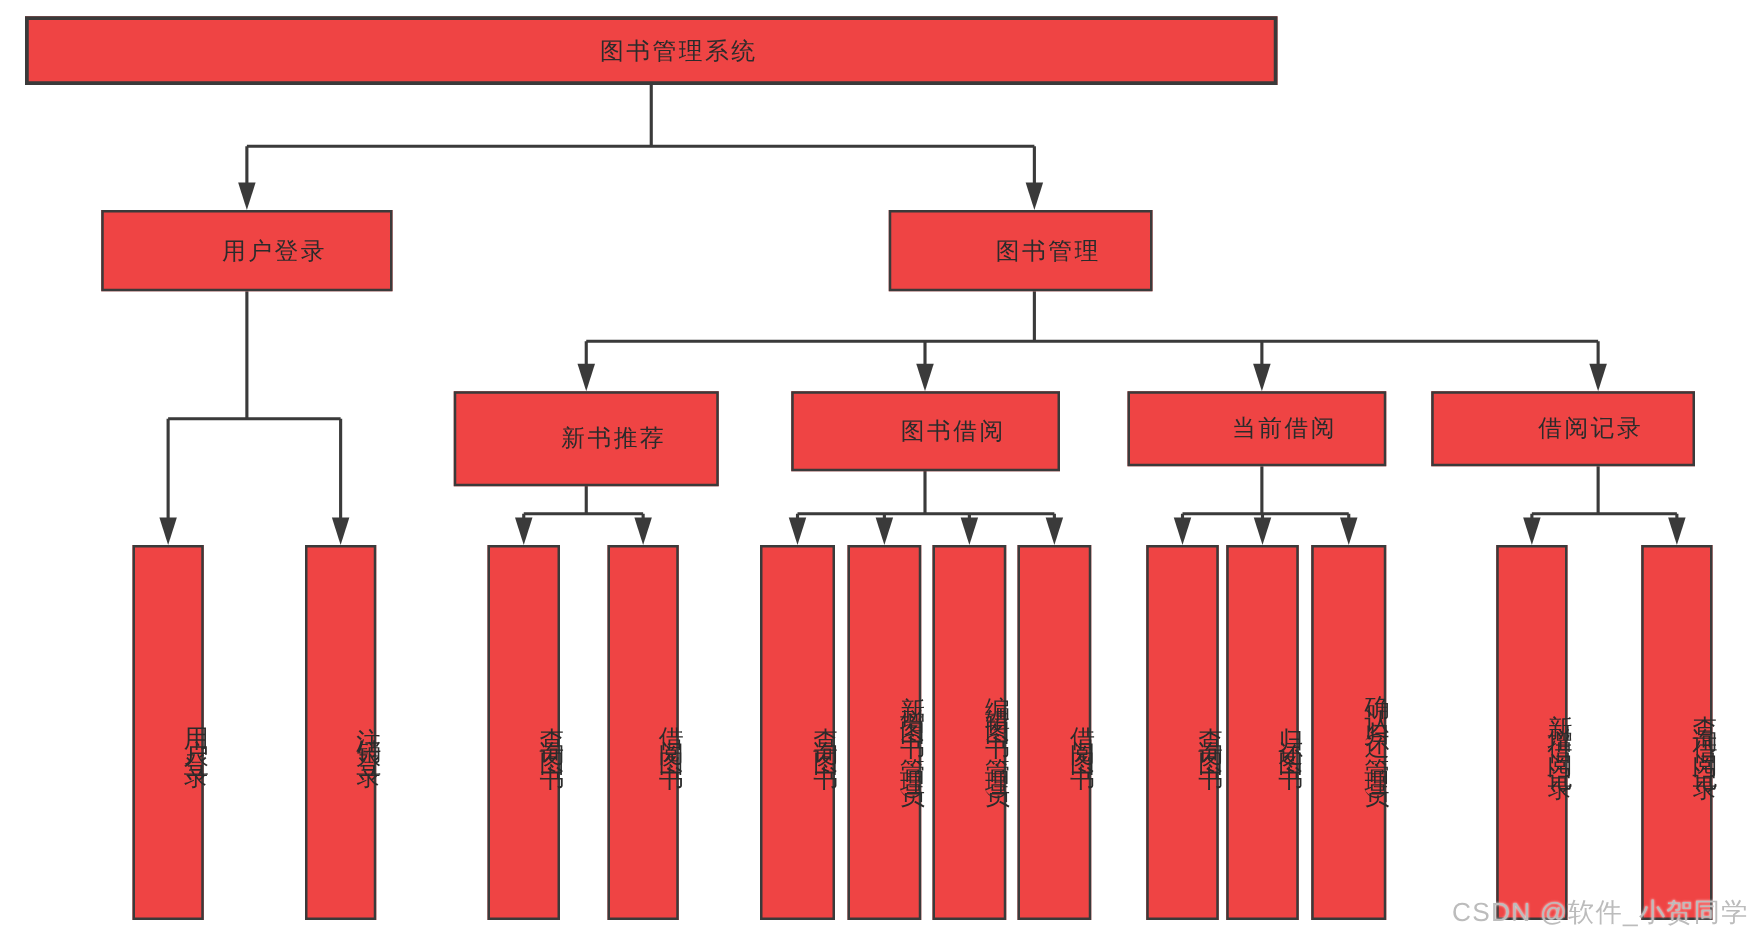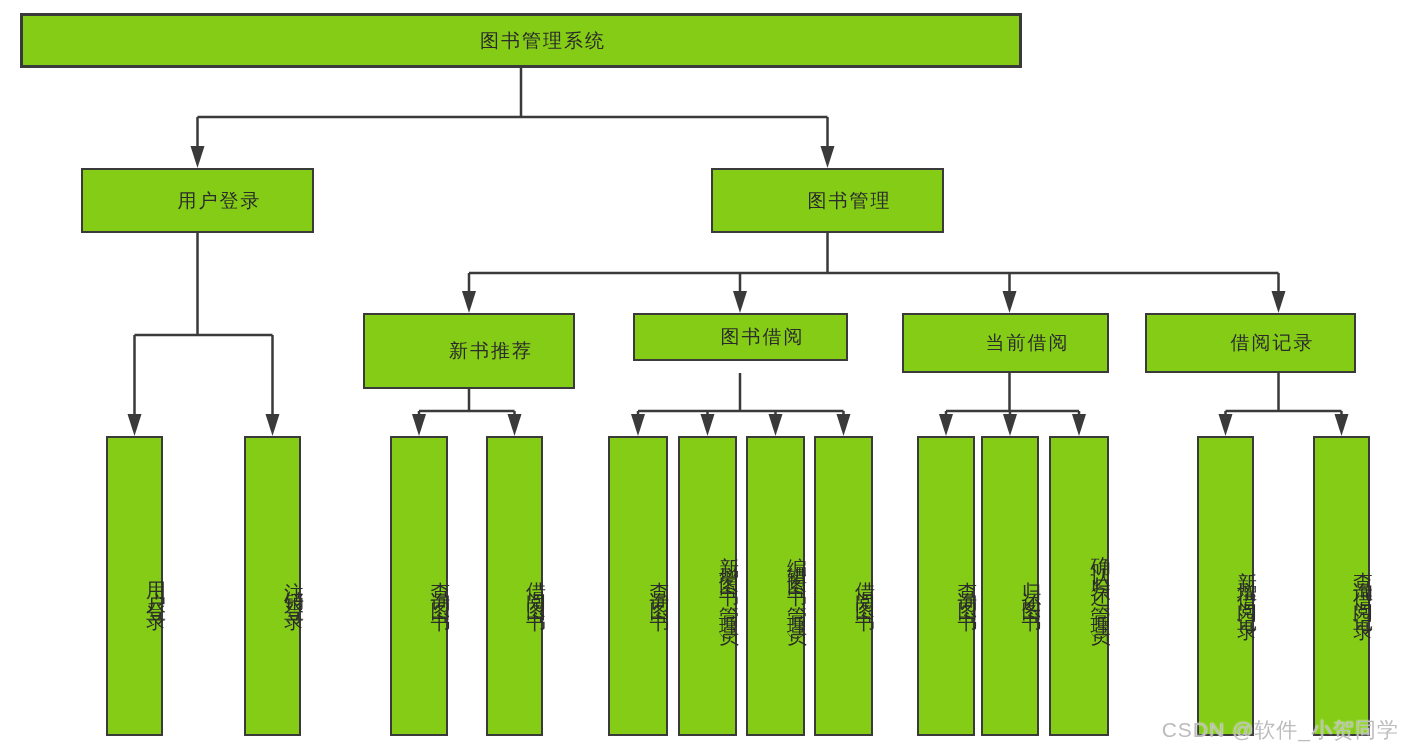--- a/index.html
+++ b/index.html
@@ -6,21 +6,21 @@
   #canvas{
     position:relative;
     width:1405px;height:747px;
     background:#ffffff;
     font-family:"Liberation Sans","DejaVu Sans",sans-serif;
     overflow:hidden;
   }
   #connectors{position:absolute;left:0;top:0;z-index:1;}
   .node{
     position:absolute;
-    background:#84cc16;
+    background:#ef4444;
     border:2.5px solid #3a3a3a;
     box-sizing:border-box;
     display:flex;align-items:center;justify-content:center;
     color:#2b2b2b;
     z-index:2;
     padding-left:44px;
   }
   .node.root{border-width:3px;}
   .node.h{font-size:19px;letter-spacing:2px;}
   .node.leaf{
@@ -74,24 +74,24 @@
       <polygon points="1003,414 1017,414 1010,436"></polygon>
       <polygon points="1072,414 1086,414 1079,436"></polygon>
       <polygon points="1218.5,414 1232.5,414 1225.5,436"></polygon>
       <polygon points="1334.5,414 1348.5,414 1341.5,436"></polygon>
     </g>
   </svg>
 
   <div class="node root h" style="left:20px;top:13px;width:1002px;height:55px">图书管理系统</div>
 
   <div class="node h" style="left:81px;top:168px;width:233px;height:65px">用户登录</div>
-  <div class="node h" style="left:711px;top:168px;width:233px;height:65px">图书管理</div>
+  <div class="node h" style="left:711px;top:168px;width:211px;height:65px">图书管理</div>
 
   <div class="node h" style="left:363px;top:313px;width:212px;height:76px">新书推荐</div>
-  <div class="node h" style="left:633px;top:313px;width:215px;height:48px">图书借阅</div>
+  <div class="node h" style="left:633px;top:313px;width:215px;height:64px">图书借阅</div>
   <div class="node h" style="left:902px;top:313px;width:207px;height:60px">当前借阅</div>
   <div class="node h" style="left:1145px;top:313px;width:211px;height:60px">借阅记录</div>
 
   <div class="node leaf" style="left:106px;top:436px;width:57px;height:300px">用户登录</div>
   <div class="node leaf" style="left:244px;top:436px;width:57px;height:300px">注销登录</div>
 
   <div class="node leaf" style="left:390px;top:436px;width:58px;height:300px">查询图书</div>
   <div class="node leaf" style="left:486px;top:436px;width:57px;height:300px">借阅图书</div>
 
   <div class="node leaf" style="left:608px;top:436px;width:60px;height:300px">查询图书</div>

